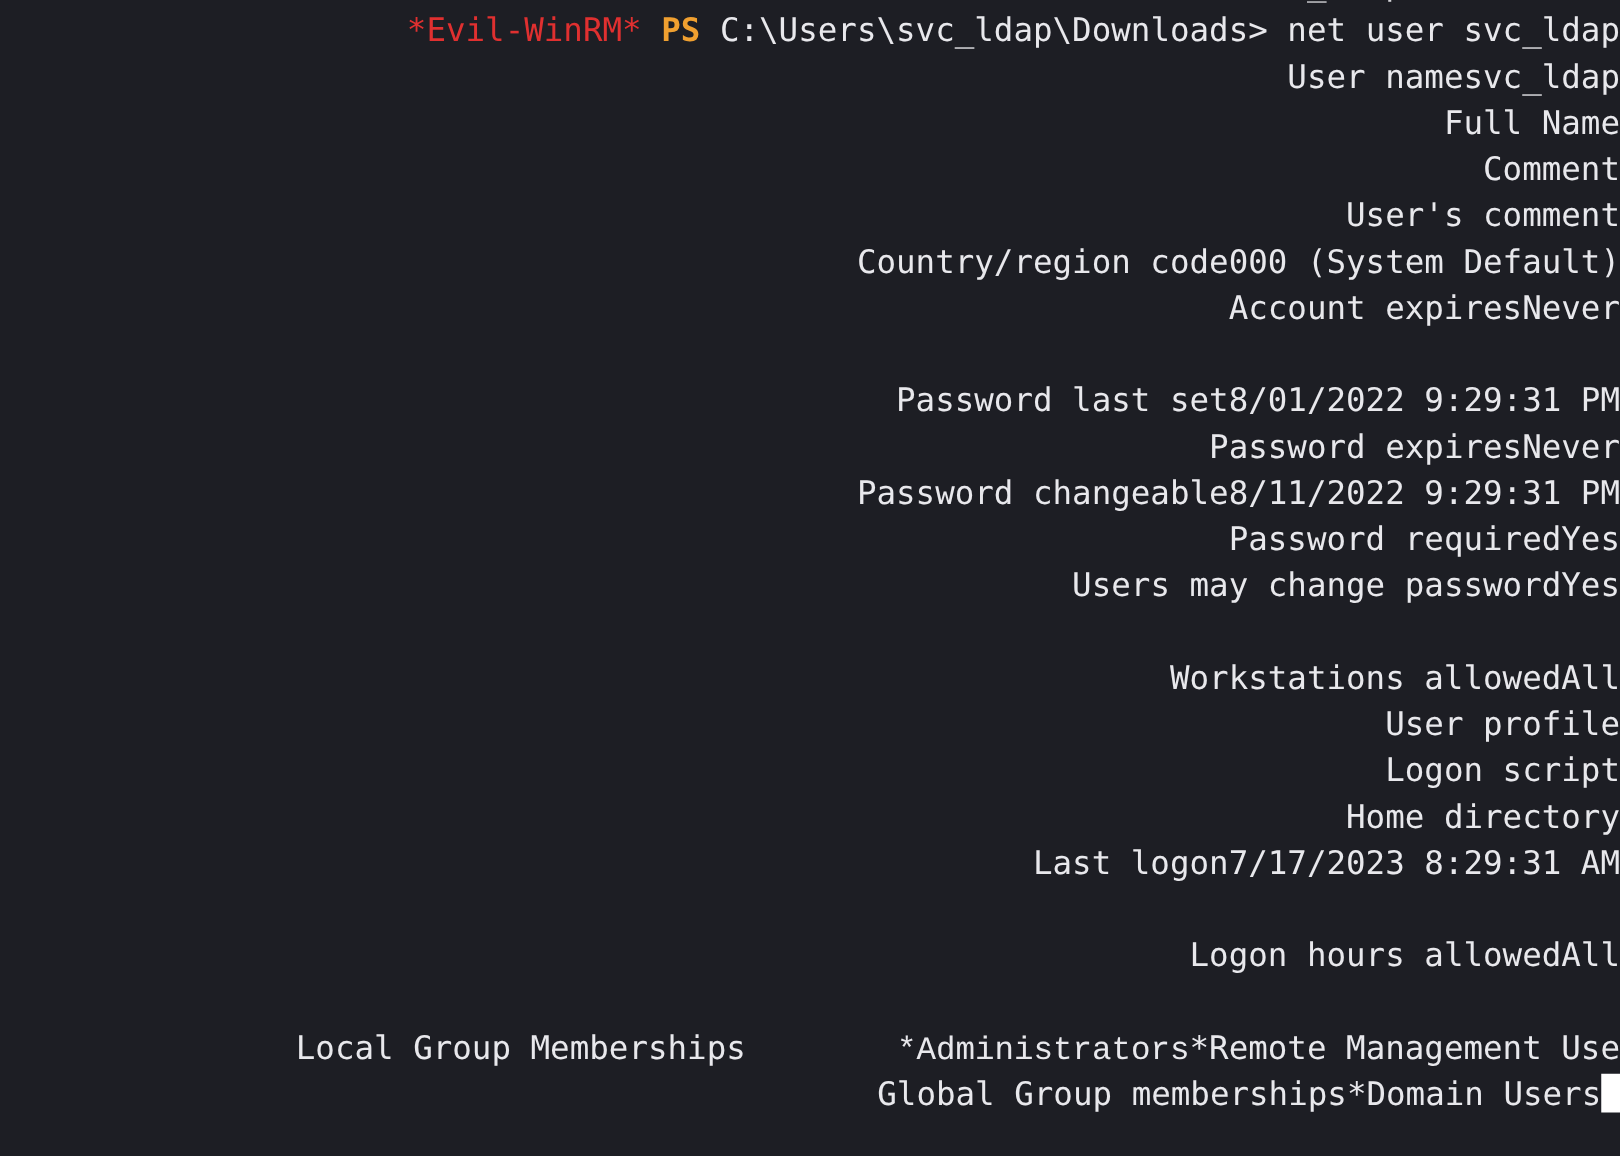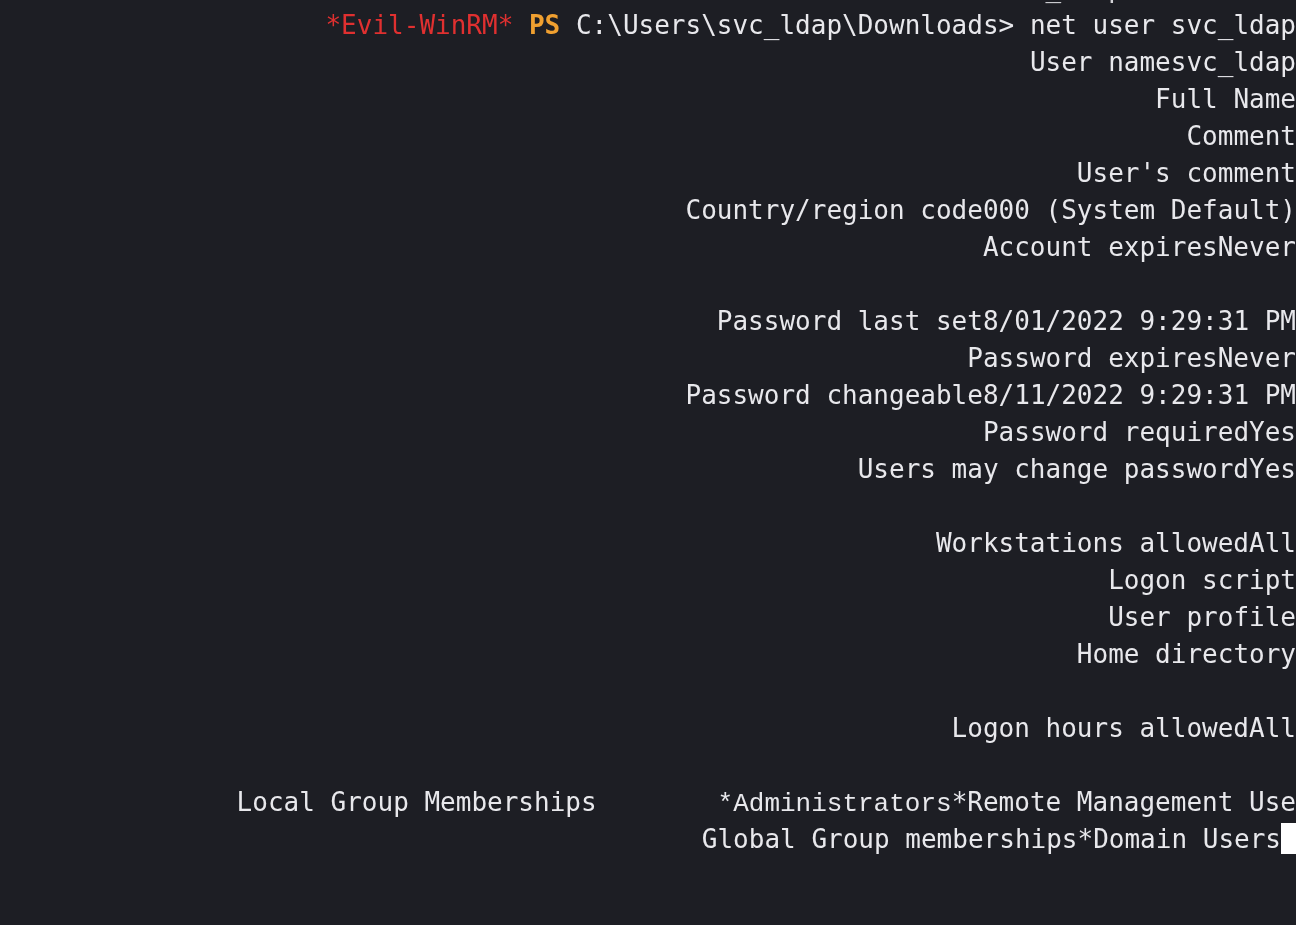--- a/index.html
+++ b/index.html
@@ -76,23 +76,24 @@
         <div class="row"><span class="lbl">Country/region code</span><span class="val">000 (System Default)</span></div>
         <div class="row"><span class="lbl">Account expires</span><span class="val">Never</span></div>
         <div class="row blank">&nbsp;</div>
         <div class="row"><span class="lbl">Password last set</span><span class="val">8/01/2022 9:29:31 PM</span></div>
         <div class="row"><span class="lbl">Password expires</span><span class="val">Never</span></div>
         <div class="row"><span class="lbl">Password changeable</span><span class="val">8/11/2022 9:29:31 PM</span></div>
         <div class="row"><span class="lbl">Password required</span><span class="val">Yes</span></div>
         <div class="row"><span class="lbl">Users may change password</span><span class="val">Yes</span></div>
         <div class="row blank">&nbsp;</div>
         <div class="row"><span class="lbl">Workstations allowed</span><span class="val">All</span></div>
+        <div class="row"><span class="lbl">User profile</span><span class="val"></span></div>
         <div class="row"><span class="lbl">Logon script</span><span class="val"></span></div>
-        <div class="row"><span class="lbl">User profile</span><span class="val"></span></div>
         <div class="row"><span class="lbl">Home directory</span><span class="val"></span></div>
+        <div class="row"><span class="lbl">Last logon</span><span class="val">7/17/2023 8:29:31 AM</span></div>
         <div class="row blank">&nbsp;</div>
         <div class="row"><span class="lbl">Logon hours allowed</span><span class="val">All</span></div>
         <div class="row blank">&nbsp;</div>
         <div class="row"><span class="lbl">Local Group Memberships</span><span class="val2">*Administrators</span><span class="val">*Remote Management Use</span></div>
         <div class="row"><span class="lbl">Global Group memberships</span><span class="val">*Domain Users</span><span class="cursor"></span></div>
       </div>
 
   </div>
 </div>
 

